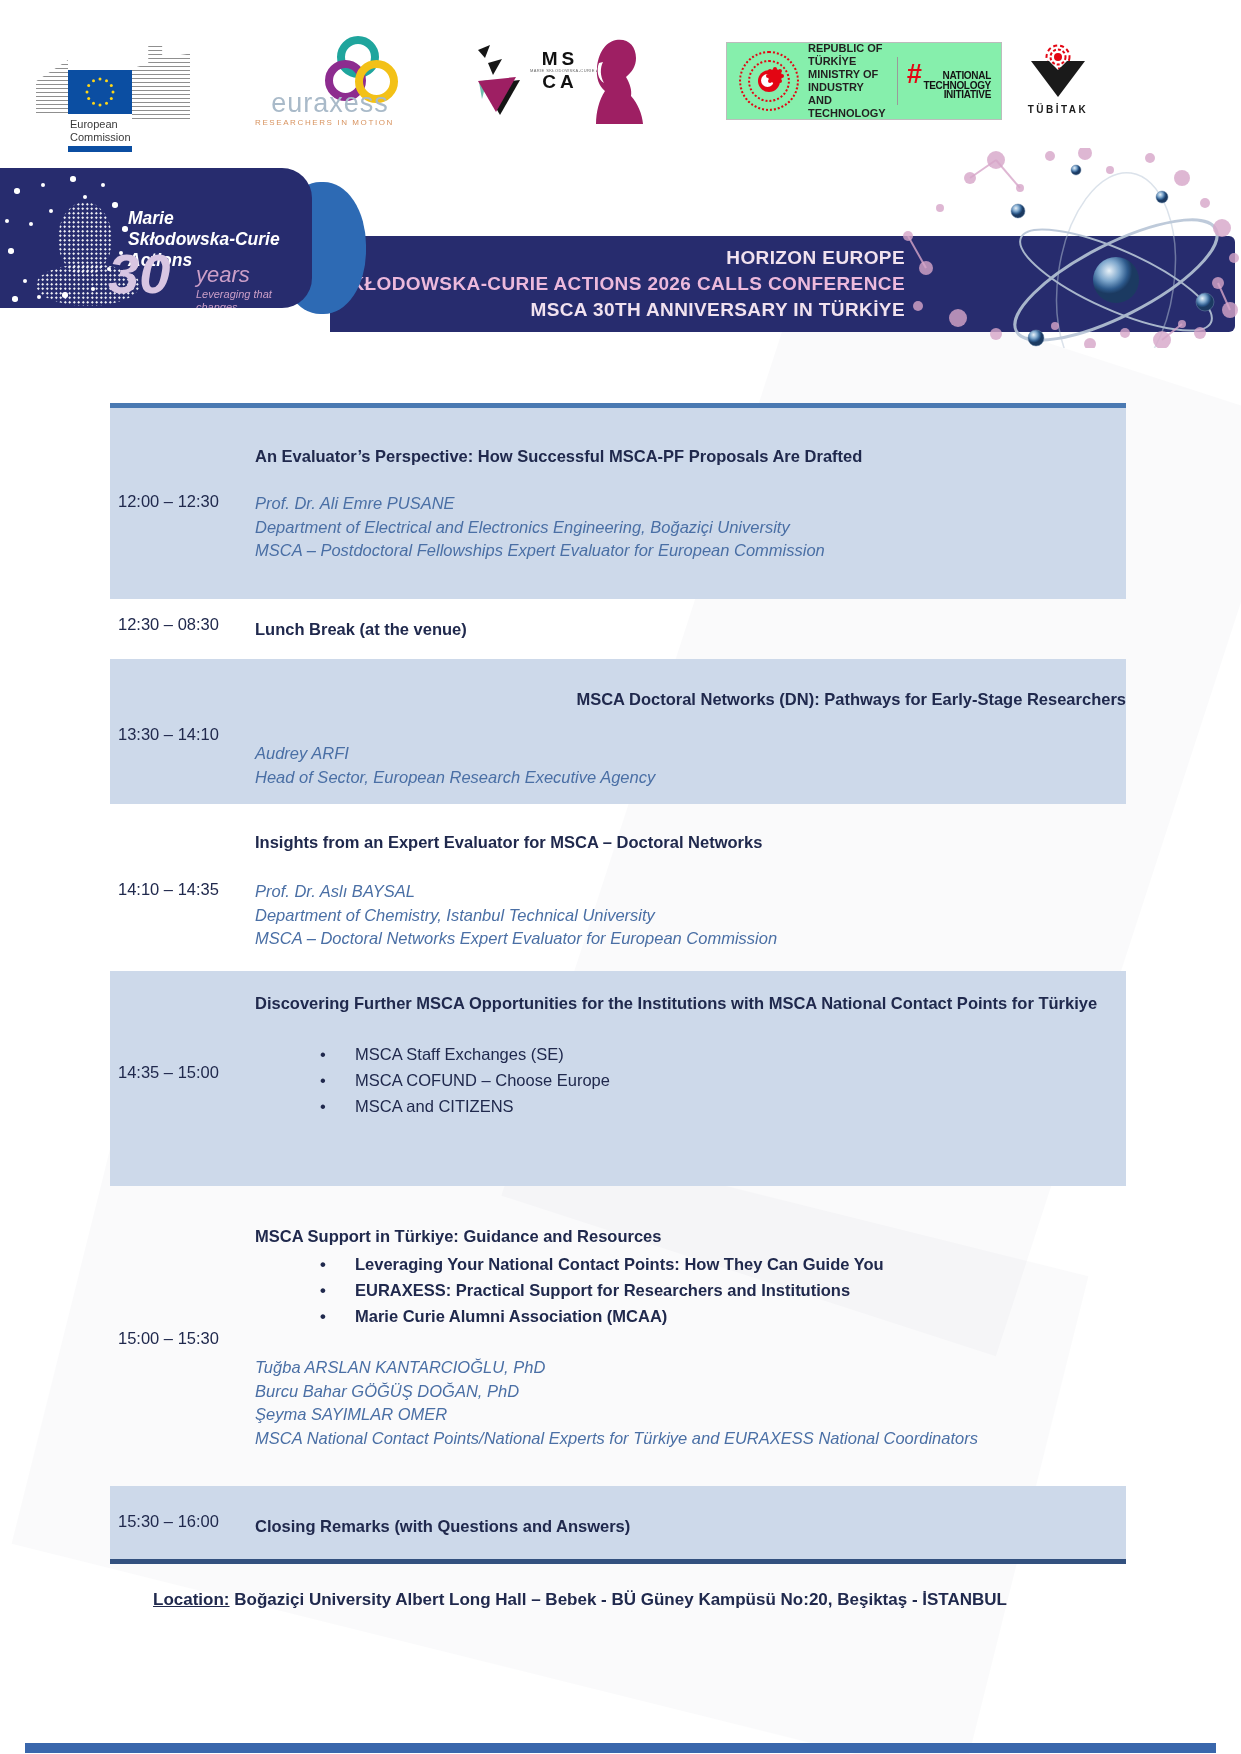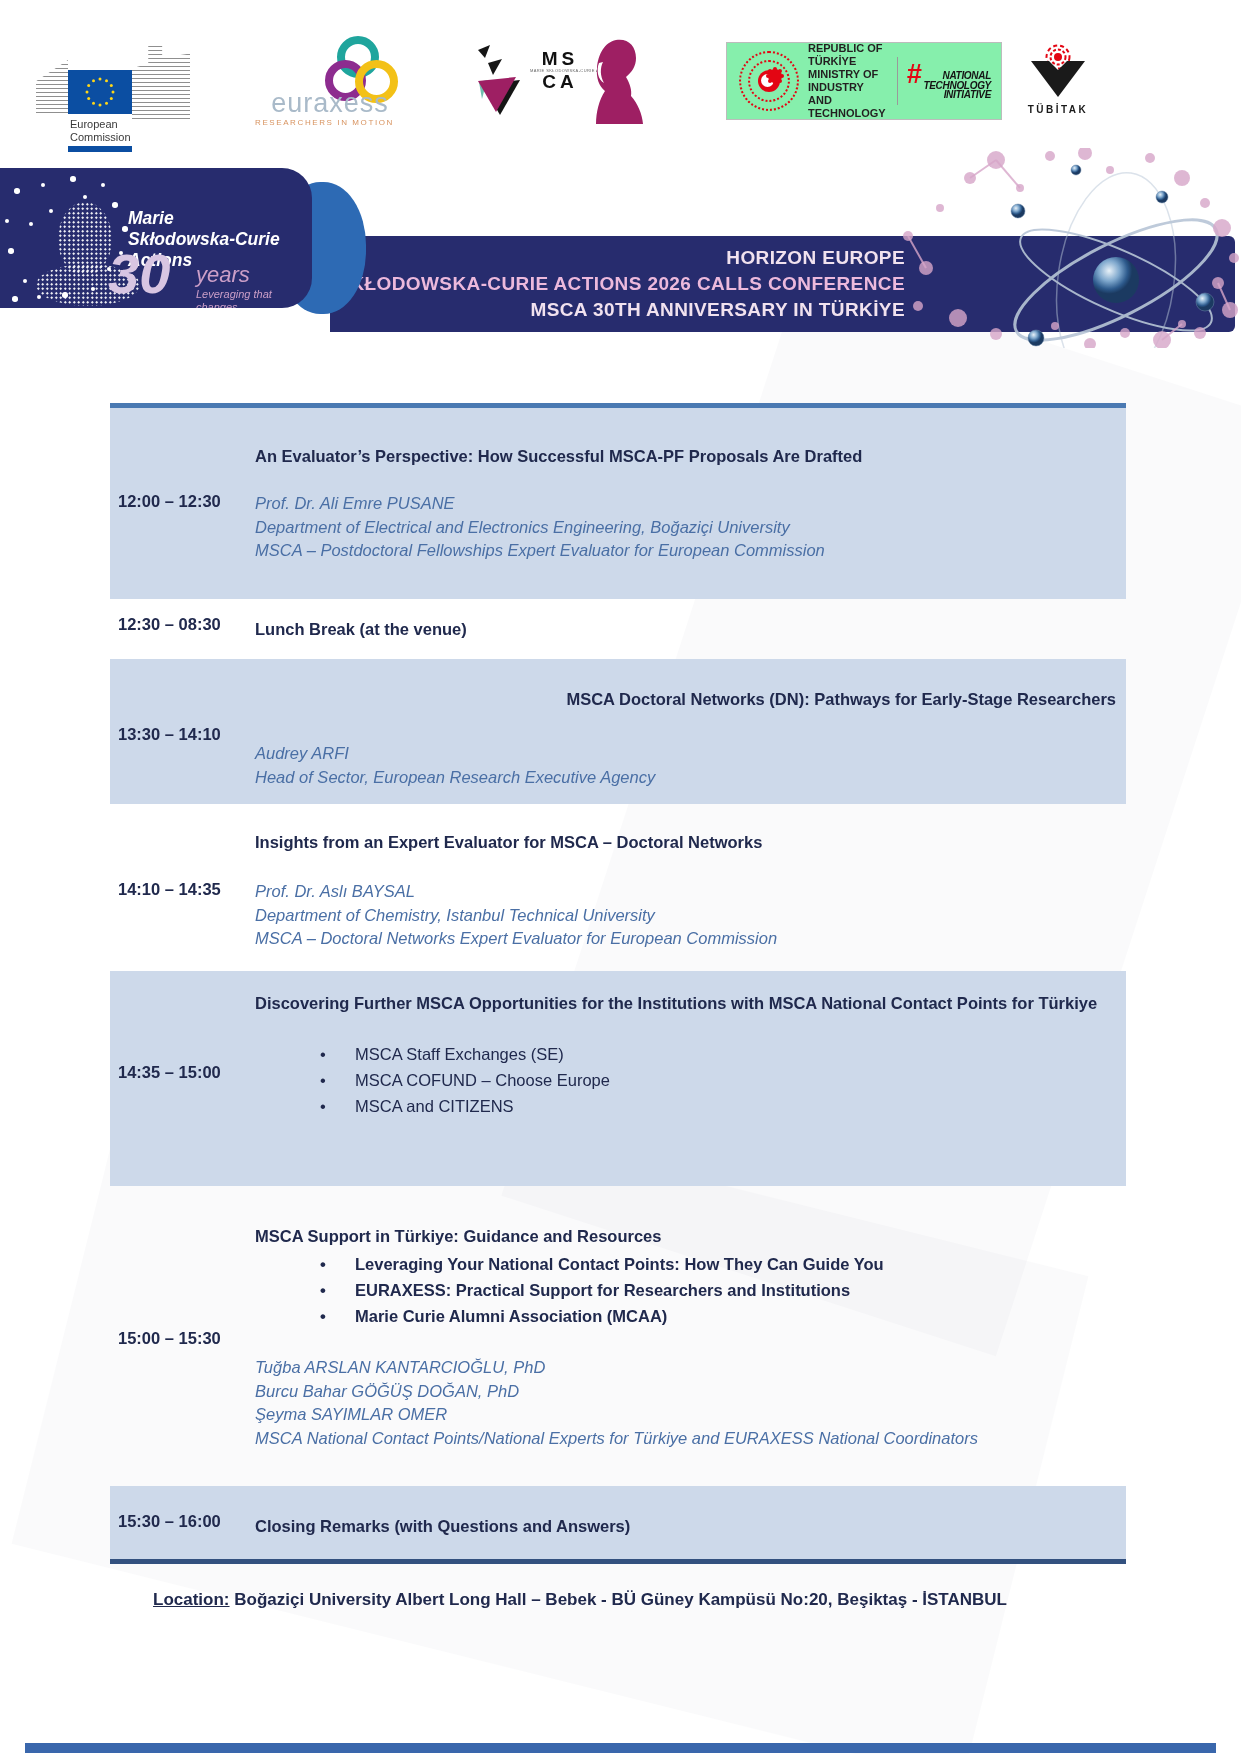--- a/index.html
+++ b/index.html
@@ -44,21 +44,21 @@
   .emblem:before{content:"";position:absolute;left:7px;top:7px;width:38px;height:38px;border:2px dotted #e30613;border-radius:50%;}
   .emblem .disc{position:absolute;left:17px;top:17px;width:22px;height:22px;background:#e30613;border-radius:50%;}
   .emblem .cres{position:absolute;left:20px;top:21px;width:13px;height:13px;background:#fff;border-radius:50%;}
   .emblem .gear{position:absolute;left:27px;top:16px;width:14px;height:14px;background:#e30613;border-radius:50%;
                 box-shadow:0 -7px 0 -5px #e30613,0 7px 0 -5px #e30613,7px 0 0 -5px #e30613,-7px 0 0 -5px #e30613,
                 5px -5px 0 -5px #e30613,-5px 5px 0 -5px #e30613,5px 5px 0 -5px #e30613,-5px -5px 0 -5px #e30613;}
   .min .mtxt{font-size:11px;font-weight:bold;color:#231f20;line-height:13px;margin-left:9px;flex:1 1 auto;}
   .min .vdiv{width:1px;height:48px;background:#9a9a9a;margin:0 8px;flex:0 0 auto;}
   .nti{display:flex;align-items:flex-start;margin-right:10px;flex:0 0 auto;}
   .nti .hash{font-size:27px;font-weight:800;font-style:italic;color:#e30613;line-height:24px;margin-right:2px;}
-  .nti .ntxt{font-size:10px;font-weight:800;font-style:italic;color:#141414;line-height:9.5px;
+  .nti .ntxt{font-size:10px;font-weight:800;color:#141414;line-height:9.5px;
              text-align:right;letter-spacing:-.3px;margin-top:9px;}
   
   .tub{position:absolute;left:1026px;top:44px;width:64px;height:86px;text-align:center;}
   .tub .lbl{font-size:10px;font-weight:bold;letter-spacing:2.5px;color:#1a1a1a;margin-top:2px;}
 
   
   .blob{position:absolute;left:278px;top:182px;width:88px;height:132px;background:#2d6ab4;border-radius:48%;z-index:3;}
   .bannerstrip{position:absolute;left:330px;top:236px;width:905px;height:96px;background:#272c6e;
                border-radius:0 6px 6px 0;z-index:2;color:#f1e2ef;}
   .bannerstrip .lines{position:absolute;right:330px;top:9px;text-align:right;font-weight:800;
@@ -82,22 +82,22 @@
                   color:#d8c5e2;line-height:56px;}
   .logoblock .yrs{position:absolute;left:196px;top:94px;font-size:22px;font-style:italic;color:#cc9fc8;}
   .logoblock .cur{position:absolute;left:196px;top:120px;font-size:11px;font-style:italic;color:#cc9fc8;line-height:13px;}
   .atom{position:absolute;left:900px;top:148px;z-index:5;}
 
   
   .agenda{position:absolute;left:110px;top:403px;width:1016px;}
   .topbar{height:5px;background:#4a79b2;}
   .session{position:relative;}
   .session.highlight{background:#cdd9ea;}
-  .time{position:absolute;left:8px;width:132px;font-weight:bold;font-size:16.5px;color:#20294d;white-space:nowrap;}
-  .content{margin-left:145px;padding-right:10px;}
+  .time{position:absolute;left:8px;width:132px;font-weight:normal;font-size:16.5px;color:#20294d;white-space:nowrap;}
+  .content{margin-left:145px;}
   .s-title{font-weight:bold;font-size:16.5px;line-height:28px;color:#20294d;}
   .speakers{font-style:italic;color:#4a6fa5;font-size:16.5px;line-height:23.5px;}
   .bullets{list-style:none;margin:0;padding:0;font-size:16.5px;line-height:26px;color:#20294d;}
   .bullets li{position:relative;padding-left:100px;}
   .bullets li:before{content:"\2022";position:absolute;left:65px;}
   .bullets.bold{font-weight:bold;}
   .sess-0{height:191px;} .sess-0 .time{top:84px;} .sess-0 .s-title{padding-top:34px;} .sess-0 .speakers{margin-top:22px;}
   .sess-1{height:60px;}  .sess-1 .time{top:16px;} .sess-1 .s-title{padding-top:16px;}
   .sess-2{height:145px;} .sess-2 .time{top:66px;} .sess-2 .s-title{padding-top:26px;text-align:right;} .sess-2 .speakers{margin-top:29px;}
   .sess-3{height:167px;} .sess-3 .time{top:76px;} .sess-3 .s-title{padding-top:24px;} .sess-3 .speakers{margin-top:24px;}

